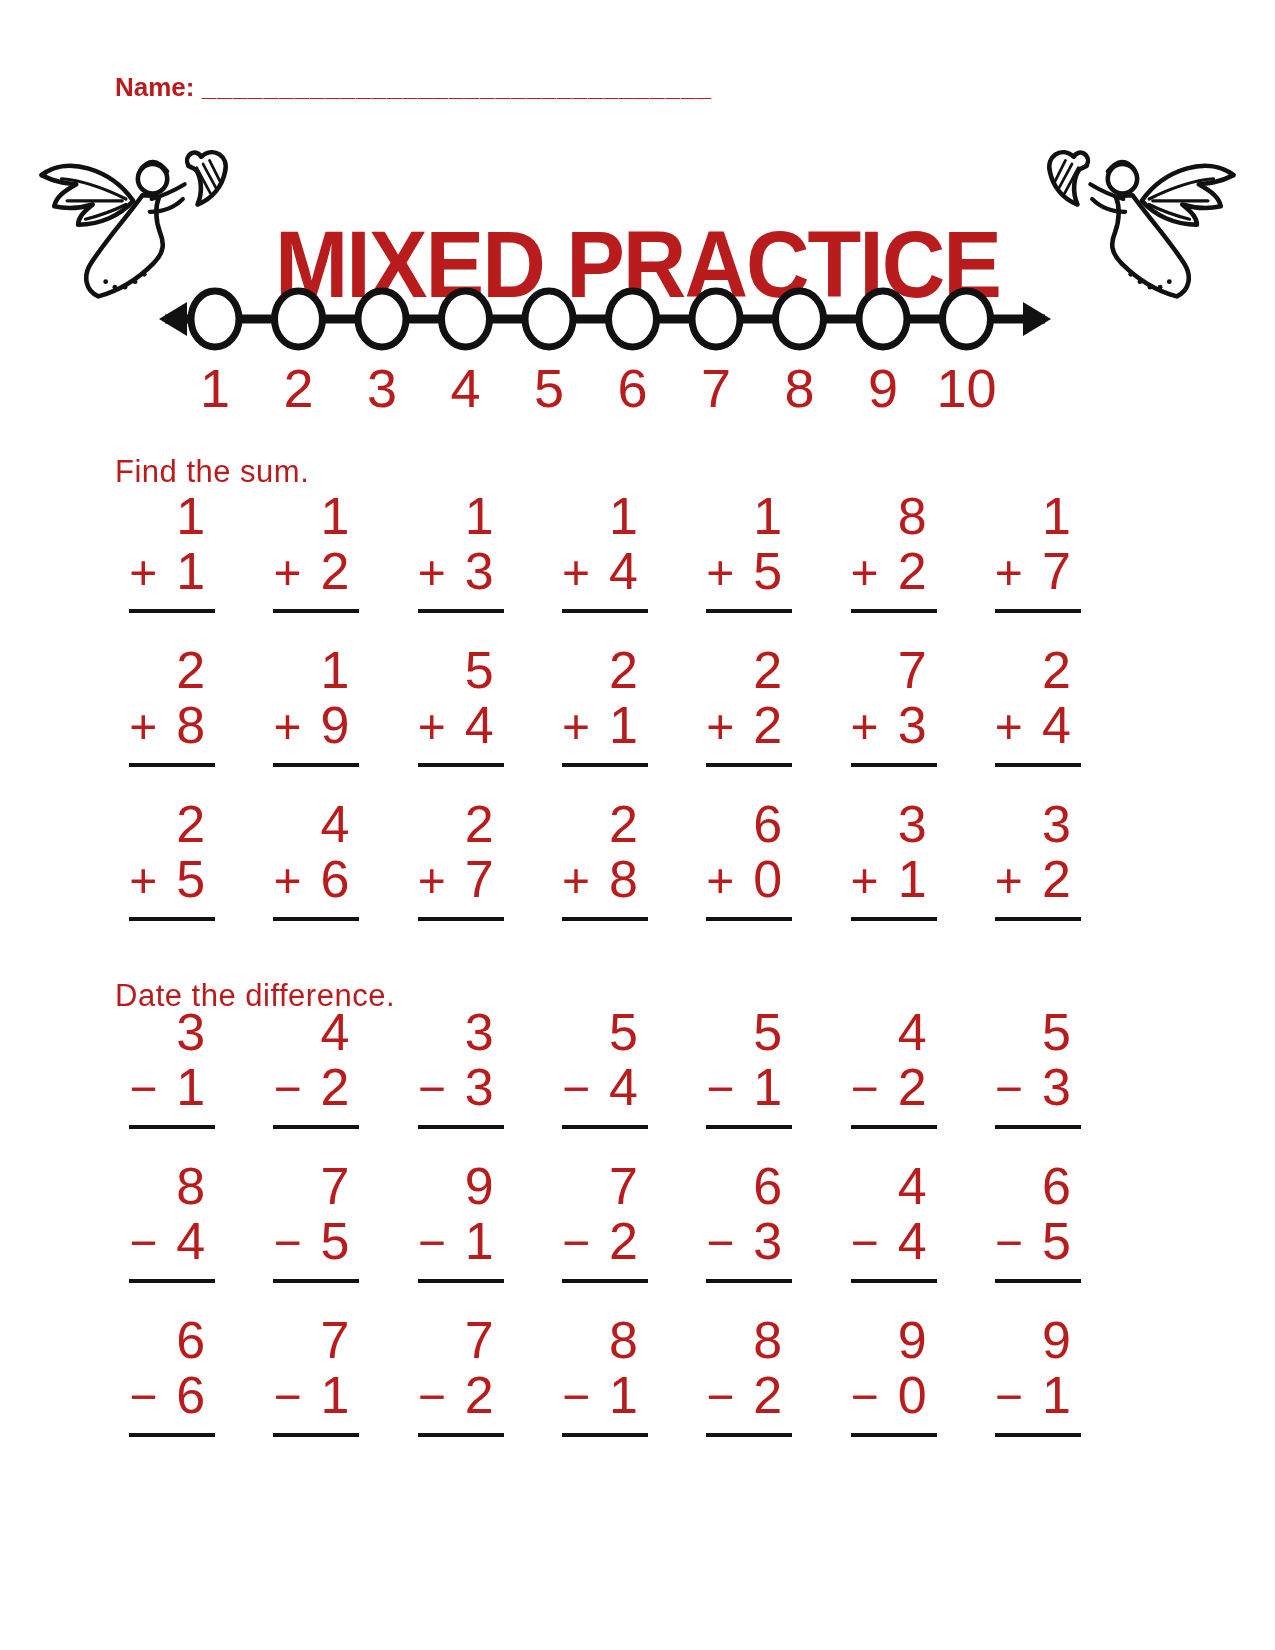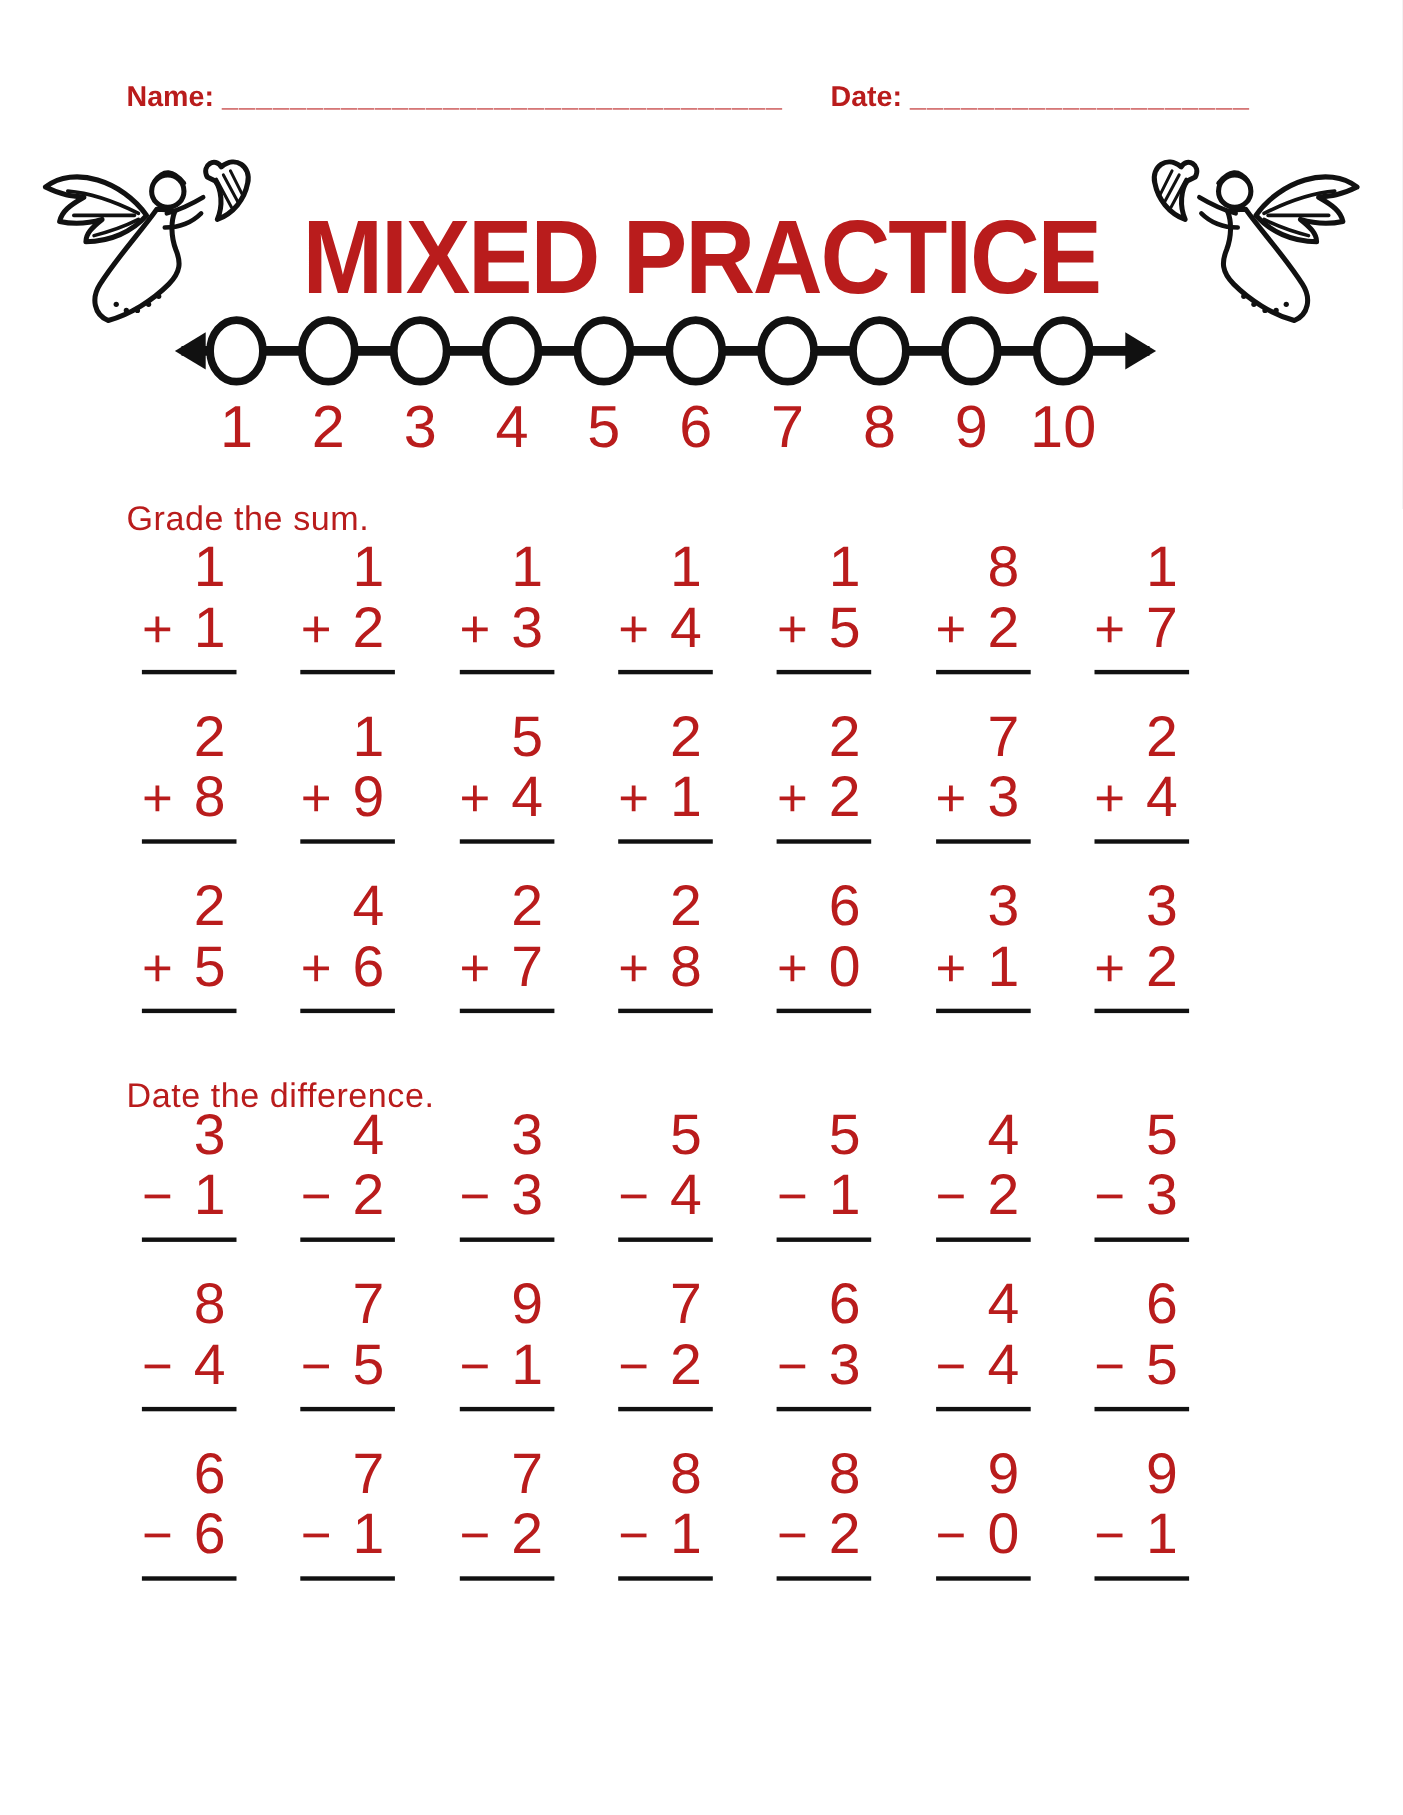--- a/index.html
+++ b/index.html
@@ -15,21 +15,21 @@
 
   
   .field { position: absolute; top: 72px; font-size: 26px; font-weight: bold; white-space: nowrap; }
   #name-field { left: 115px; }
   #date-field { left: 755px; }
   .fill-line { font-weight: bold; letter-spacing: 1px; }
 
   
   .title-row {
     position: absolute; top: 132px; left: 30px; right: 30px; height: 180px;
-    display: flex; justify-content: space-between; align-items: center;
+    display: flex; justify-content: space-between; align-items: flex-end;
   }
   .angel { width: 212px; height: 170px; flex: 0 0 auto; }
   .angel.flip { transform: scaleX(-1); }
   .title {
     flex: 1 1 auto; text-align: center;
     font-size: 88px; font-weight: 800; letter-spacing: -2px;
     margin-top: 16px; transform: scaleY(1.08); transform-origin: top;
     white-space: nowrap;
   }
 
@@ -72,24 +72,20 @@
   }
 </style>
 </head>
 <body>
 
 <div class="sheet">
 
   <div class="field" id="name-field">
     <span>Name:</span>
     <span class="fill-line">_________________________________</span>
-  </div>
-  <div class="field" id="date-field">
-    <span>Date:</span>
-    <span class="fill-line">____________________</span>
   </div>
 
   <div class="title-row">
     <svg class="angel" viewBox="0 0 230 185" aria-hidden="true">
       <g stroke="#111" stroke-width="5" fill="#fff" stroke-linejoin="round" stroke-linecap="round">
         <path d="M112,64 C88,30 40,14 12,36 C28,44 38,45 50,46 C36,54 28,60 26,70 C44,74 58,71 68,68 C58,76 52,82 52,90 C76,90 98,80 112,64 Z"></path>
         <path d="M34,40 C60,42 84,52 104,62" fill="none" stroke-width="3.5"></path>
         <path d="M40,64 C62,64 84,64 100,64" fill="none" stroke-width="3.5"></path>
         <path d="M60,84 C76,80 92,74 104,68" fill="none" stroke-width="3.5"></path>
         <path d="M122,58 C108,78 84,104 66,132 C57,146 60,162 74,168 C96,162 118,148 134,132 C146,120 146,110 141,98 C136,85 136,70 140,60 C133,58 127,58 122,58 Z"></path>
@@ -162,21 +158,21 @@
         <span class="nl-num" style="left: 267.5px;">4</span>
         <span class="nl-num" style="left: 351px;">5</span>
         <span class="nl-num" style="left: 434.5px;">6</span>
         <span class="nl-num" style="left: 518px;">7</span>
         <span class="nl-num" style="left: 601.5px;">8</span>
         <span class="nl-num" style="left: 685px;">9</span>
         <span class="nl-num" style="left: 768.5px;">10</span>
       </div>
   </div>
 
-  <h2 class="sec-heading" id="heading-0">Grade the sum.</h2>
+  <h2 class="sec-heading" id="heading-0">Find the sum.</h2>
   <div class="grid" id="grid-0">
       <div class="cell">
         <div class="prob">
           <div class="top">1</div>
           <div class="bot">
             <span class="op">+</span>
             <span class="num">1</span>
           </div>
           <div class="ans-line"></div>
         </div>

